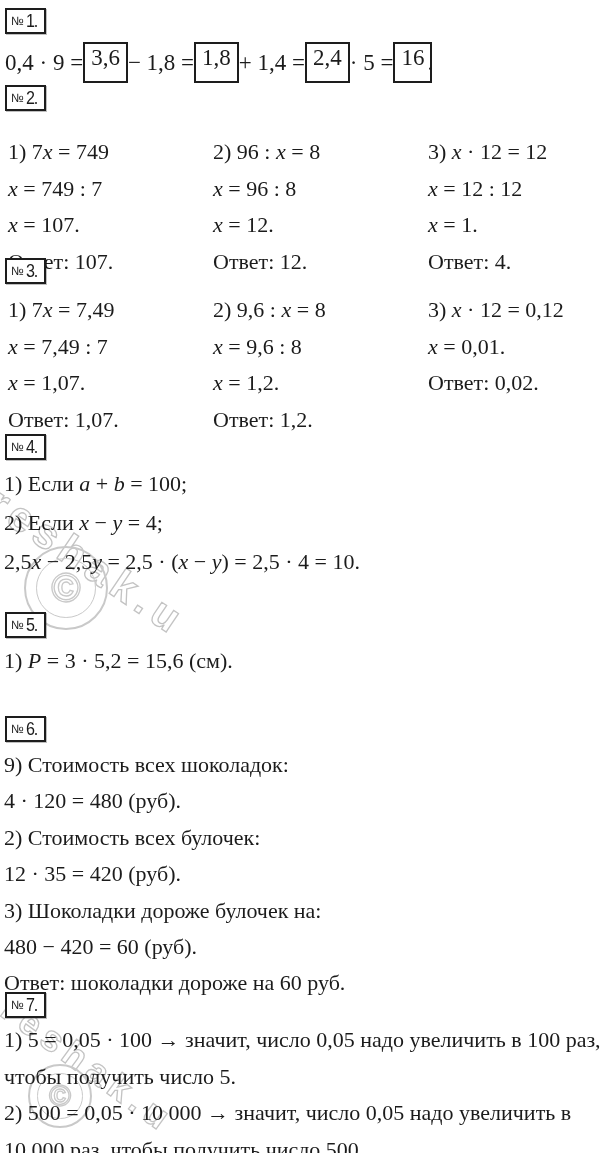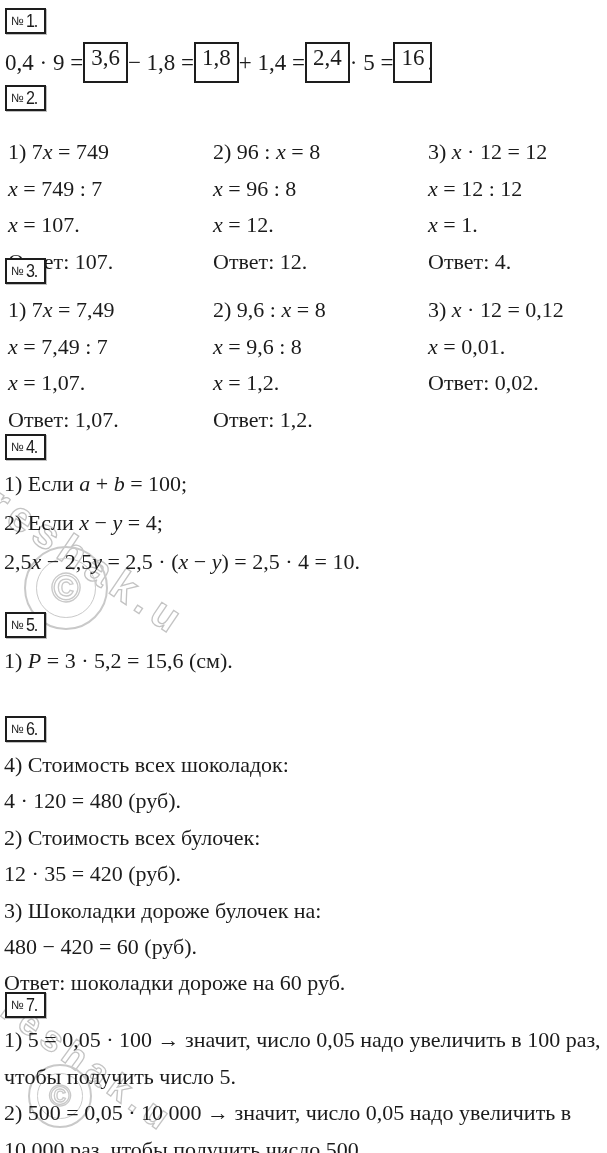--- a/index.html
+++ b/index.html
@@ -162,21 +162,21 @@
     </div>
     <div class="body" id="s5-body" style="top:641px;">
       <div class="ln">1) <i>P</i> = 3 · 5,2 = 15,6 (см).</div>
     </div>
 
     <div class="badge" style="left:5px;top:716px;">
       <span class="no">№</span>
       <span class="num">6.</span>
     </div>
     <div class="body" id="s6-body" style="top:747px;">
-      <div class="ln">4) Стоимость всех шоколадок:</div>
+      <div class="ln">9) Стоимость всех шоколадок:</div>
       <div class="ln">4 · 120 = 480 (руб).</div>
       <div class="ln">2) Стоимость всех булочек:</div>
       <div class="ln">12 · 35 = 420 (руб).</div>
       <div class="ln">3) Шоколадки дороже булочек на:</div>
       <div class="ln">480 − 420 = 60 (руб).</div>
       <div class="ln">Ответ: шоколадки дороже на 60 руб.</div>
     </div>
 
     <div class="badge" style="left:5px;top:992px;">
       <span class="no">№</span>

